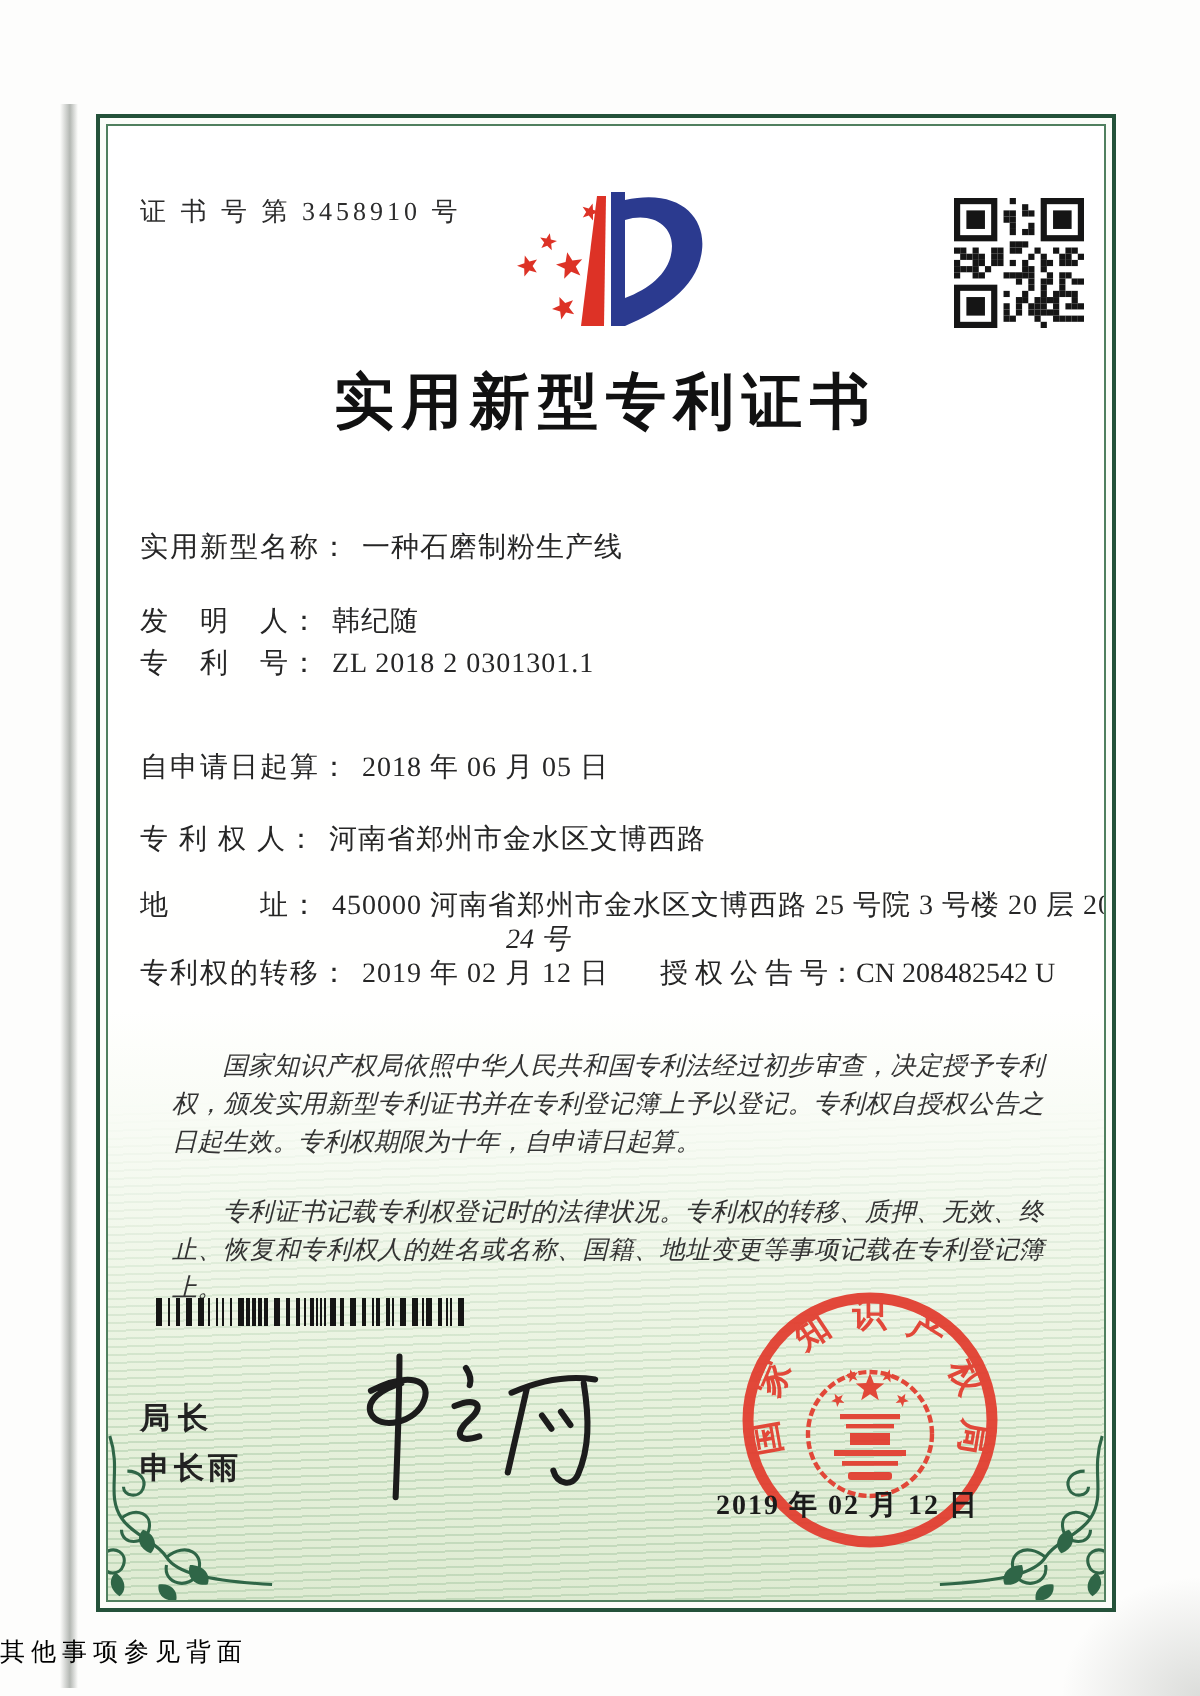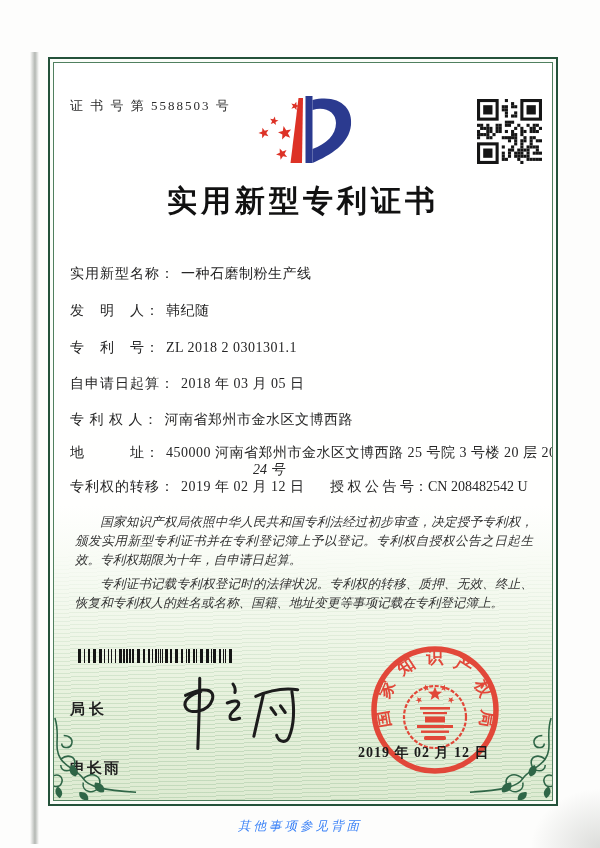--- a/index.html
+++ b/index.html
@@ -29,52 +29,52 @@
     letter-spacing:4px;color:#111;}
 
   .row{left:16px;font-size:14px;color:#262626;white-space:nowrap;}
   .row .lab{letter-spacing:1px;}
   .row .val{margin-left:6px;letter-spacing:.5px;}
   .addr2{left:199px;font-size:14px;color:#262626;font-style:italic;}
   .grant-no{left:276px;font-size:14px;color:#262626;white-space:nowrap;}
 
   .paras{left:16px;top:445px;width:468px;font-size:12.6px;line-height:19px;color:#333;
     font-style:italic;text-align:justify;}
-  .paras p{margin:5px;text-indent:2em;}
+  .paras p{margin:16px;text-indent:2em;}
 
   .barcode{left:24px;top:586px;width:157px;height:14px;}
   .director-title{left:16px;top:637px;font-size:15px;font-weight:700;letter-spacing:4px;
     color:#222;font-family:"Liberation Sans","DejaVu Sans",sans-serif;text-align:right;}
-  .director-name{left:16px;top:696px;font-size:15px;font-weight:700;letter-spacing:2px;
+  .director-name{left:16px;top:662px;font-size:15px;font-weight:700;letter-spacing:2px;
     color:#222;font-family:"Liberation Sans","DejaVu Sans",sans-serif;}
   .signature{left:91px;top:602px;width:175px;height:95px;}
   .seal{left:306px;top:572px;width:150px;height:150px;}
   .seal-date{left:304px;top:681px;width:160px;font-size:14px;font-weight:600;
     letter-spacing:1px;color:#1b1b1b;white-space:nowrap;}
   .page-info{left:0;right:0;top:759px;text-align:center;font-size:13px;letter-spacing:1px;color:#333;}
 
   .orn{position:absolute;bottom:-4px;width:88px;height:88px;}
   .orn.left{left:-4px;}
   .orn.right{right:-4px;transform:scaleX(-1);}
 
-  .back-note{position:absolute;left:0;right:0;top:818px;text-align:center;font-size:12.5px;
-    font-style:italic;letter-spacing:3px;color:#3b82f6;}
+  .back-note{position:absolute;left:0;right:0;top:818px;font-size:12.5px;
+    letter-spacing:3px;color:#000000;}
 </style>
 </head>
 <body>
 
 <div class="page">
   <div class="edge-shadow"></div>
   <div class="crease"></div>
 
   <div class="cert">
     <div class="cert-inner">
       <div class="waves"></div>
 
-      <div class="abs cert-number">证 书 号 第 5588503 号</div>
+      <div class="abs cert-number">证 书 号 第 3458910 号</div>
 
       <svg class="abs logo" viewBox="0 0 115 82">
         <g id="logo-stars">
             <path d="M10.4,35.7L12.7,38.8L16.5,37.8L14.3,41.0L16.4,44.3L12.7,43.2L10.2,46.2L10.1,42.3L6.5,40.9L10.2,39.6Z" fill="#dd3226"></path>
             <path d="M22.9,24.6L23.4,27.7L26.5,28.5L23.6,29.9L23.9,33.1L21.6,30.9L18.7,32.0L20.1,29.2L18.1,26.8L21.2,27.3Z" fill="#dd3226"></path>
             <path d="M31.6,34.1L34.2,38.3L39.1,37.6L35.9,41.3L38.2,45.7L33.6,43.9L30.1,47.4L30.4,42.4L26.0,40.2L30.8,39.0Z" fill="#dd3226"></path>
             <path d="M44.3,9.7L44.5,12.9L47.5,13.9L44.5,15.1L44.5,18.3L42.4,15.8L39.4,16.7L41.1,14.0L39.3,11.4L42.4,12.2Z" fill="#dd3226"></path>
             <path d="M27.7,56.5L30.6,59.5L34.5,58.1L32.5,61.8L35.1,65.1L31.0,64.3L28.6,67.8L28.1,63.7L24.0,62.5L27.8,60.7Z" fill="#dd3226"></path>
           </g>
         <polygon points="46.5,6 51,6 50,71 38.5,71" fill="#dd3226"></polygon>
@@ -216,25 +216,25 @@
       </svg>
 
       <div class="abs row" style="top:202px">
         <span class="lab">实用新型名称：</span><span class="val">一种石磨制粉生产线</span>
       </div>
 
       <div class="abs title">实用新型专利证书</div>
       <div class="abs row" style="top:239px">
         <span class="lab">发　明　人：</span><span class="val">韩纪随</span>
       </div>
-      <div class="abs row" style="top:276px">
+      <div class="abs row" style="top:260px">
         <span class="lab">专　利　号：</span><span class="val">ZL 2018 2 0301301.1</span>
       </div>
       <div class="abs row" style="top:312px">
-        <span class="lab">自申请日起算：</span><span class="val">2018 年 03 月 05 日</span>
+        <span class="lab">自申请日起算：</span><span class="val">2018 年 06 月 05 日</span>
       </div>
       <div class="abs row" style="top:348px">
         <span class="lab">专 利 权 人：</span><span class="val">河南省郑州市金水区文博西路</span>
       </div>
       <div class="abs row" style="top:381px">
         <span class="lab">地　　　址：</span><span class="val">450000 河南省郑州市金水区文博西路 25 号院 3 号楼 20 层 20</span>
       </div>
       <div class="abs addr2" style="top:398px">24 号</div>
       <div class="abs row" style="top:415px">
         <span class="lab">专利权的转移：</span><span class="val">2019 年 02 月 12 日</span>

